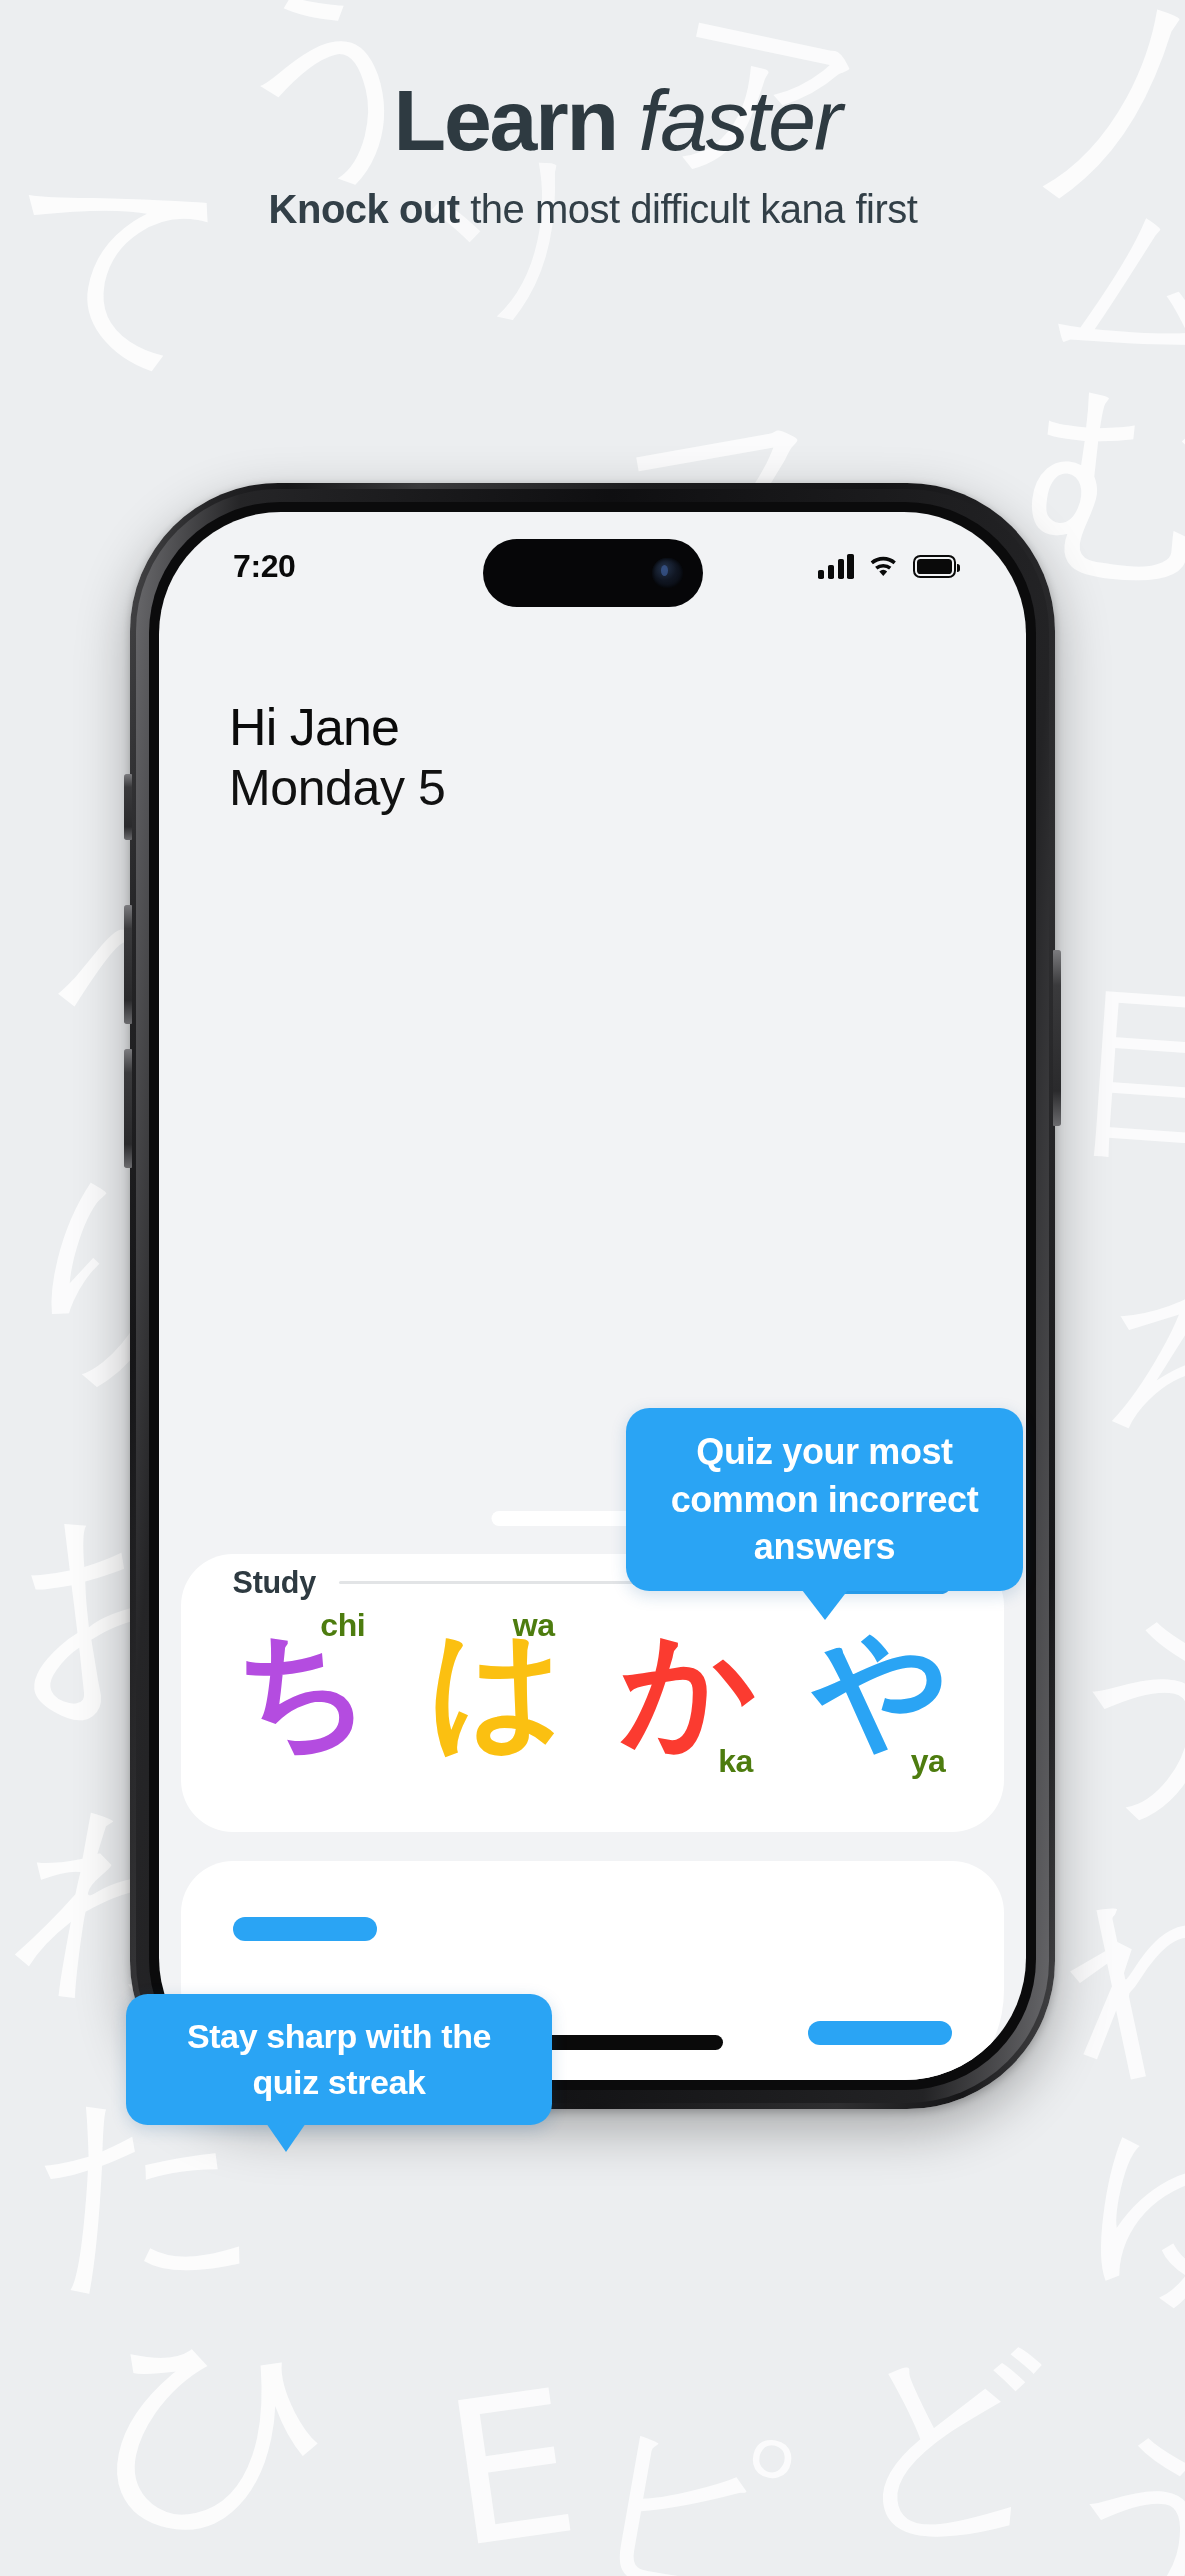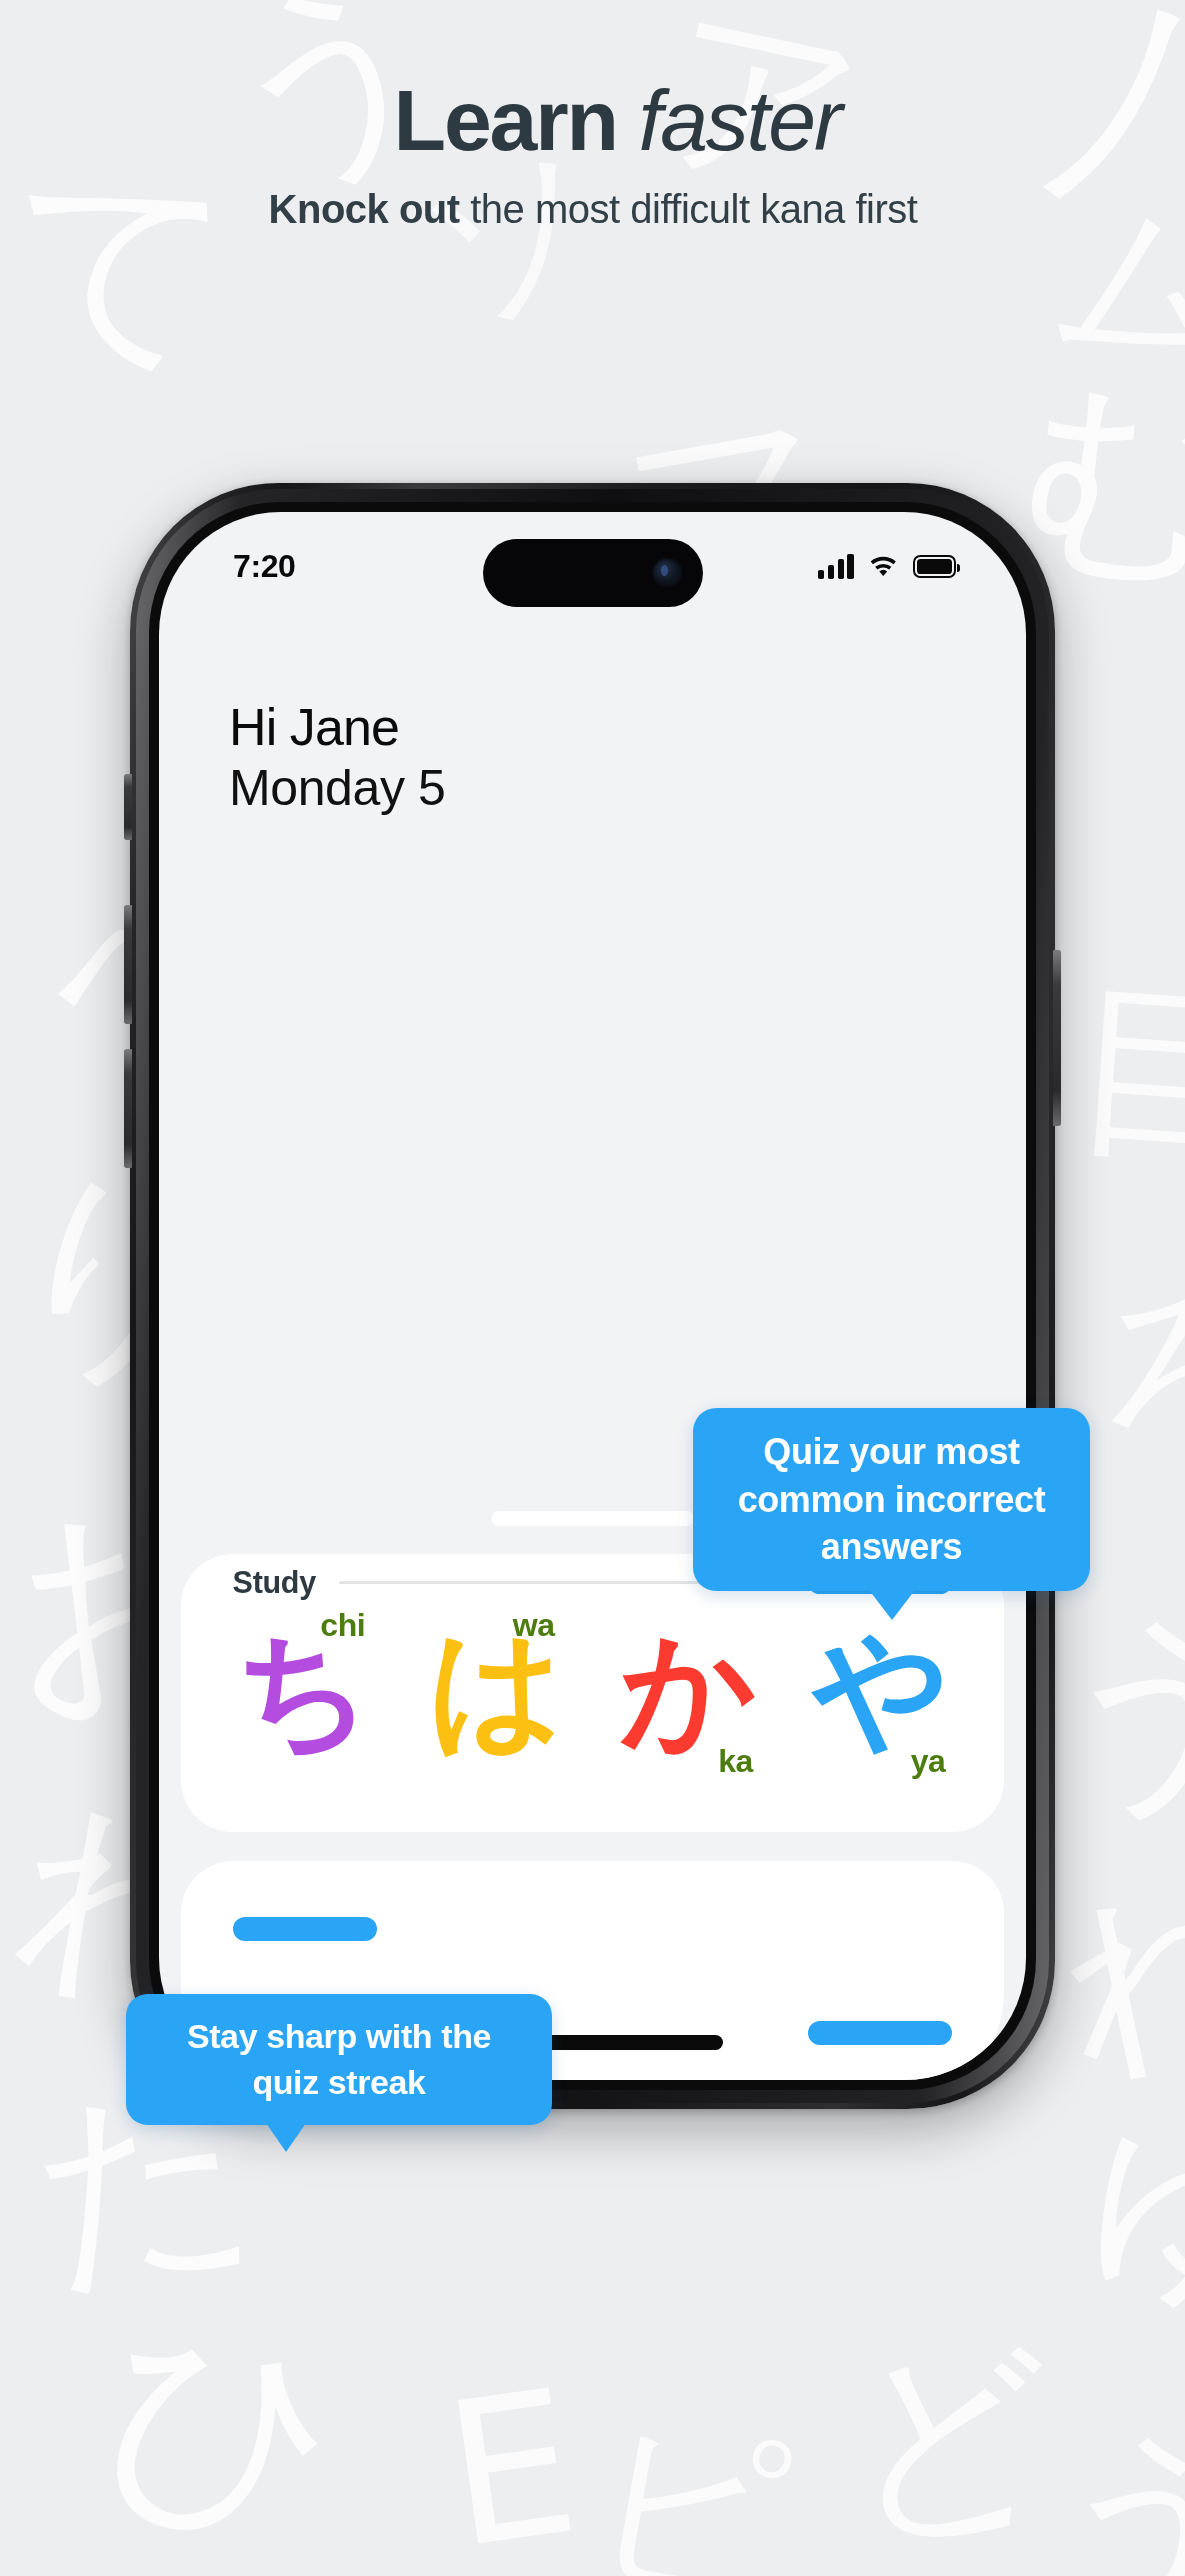--- a/index.html
+++ b/index.html
@@ -224,21 +224,21 @@
     padding:20px 23.4px;
     box-shadow:0 4.5px 16px rgba(20,90,150,.18);
   }
   .callout .tail {
     position:absolute; width:0; height:0;
     border-left:23.4px solid transparent;
     border-right:23.4px solid transparent;
     border-top:30.5px solid #2aa4f4;
   }
   #callout-quiz {
-    left:693px; top:1408px; width:397px;
+    left:626px; top:1408px; width:397px;
     font-size:36px; line-height:1.32;
   }
   #callout-quiz .tail { left:176px; bottom:-29px; }
   #callout-streak {
     left:126px; top:1994px; width:426px;
     font-size:34px; line-height:1.34;
     border-radius:21.6px;
   }
   #callout-streak .tail {
     left:140px; bottom:-27px;

